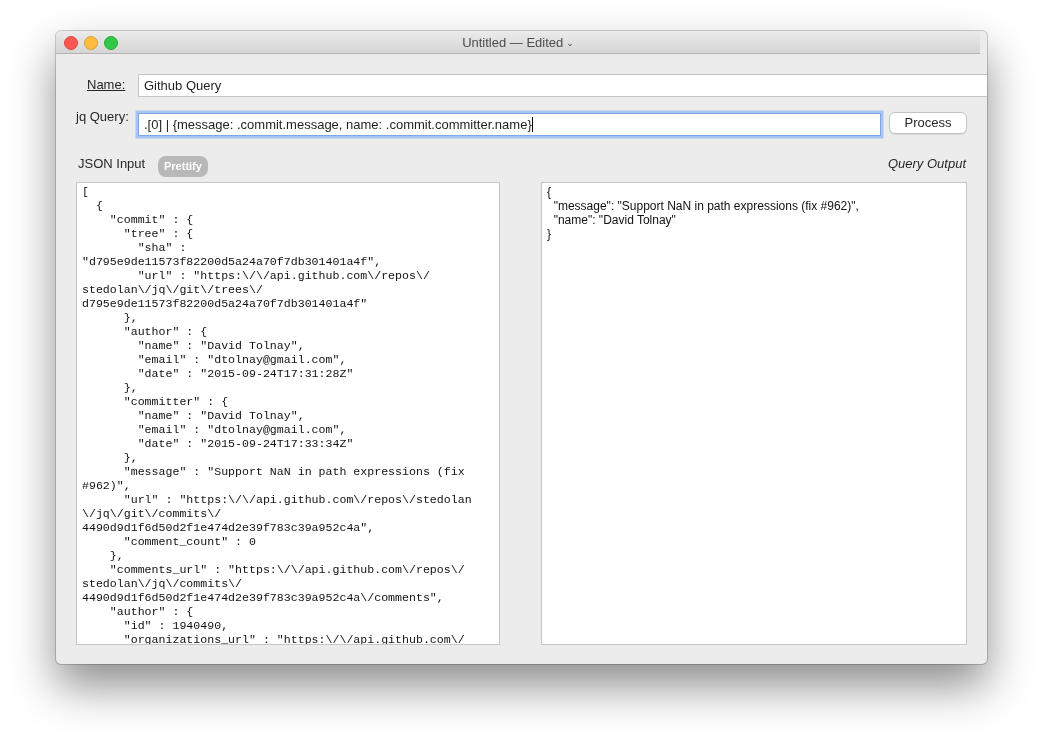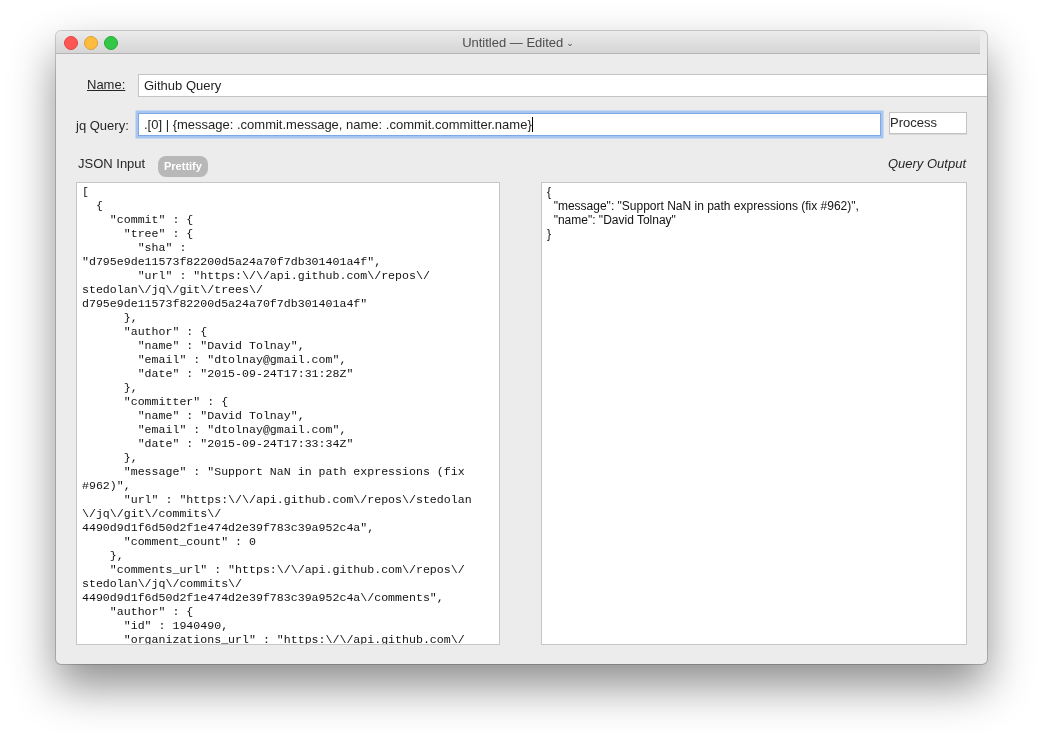--- a/index.html
+++ b/index.html
@@ -46,24 +46,24 @@
     }
     .textfield.focused {
       border: 1px solid #7ea8e5;
       box-shadow: 0 0 0 2.5px #a6c5f0;
     }
     .caret {
       display: inline-block; width: 1px; height: 15px; background: #000; vertical-align: -3px;
     }
     .btn {
       position: absolute; background: #fff;
-      border: 1px solid #c3c3c3; border-radius: 0;
+      border: 1px solid #c3c3c3; border-radius: 6px;
       box-shadow: 0 1px 0 rgba(0,0,0,0.08);
       font-size: 13px; color: #262626;
-      line-height: 19px;
+      text-align: center; line-height: 19px;
       cursor: pointer;
     }
     .pill {
       position: absolute; background: #b8b8b8; color: #fff;
       font-size: 11px; font-weight: bold; border-radius: 8px;
       padding: 3px 6px; line-height: 15px; cursor: pointer;
     }
     .pane {
       position: absolute; background: #fff;
       border: 1px solid #c6c6c6;
@@ -92,21 +92,21 @@
     <div class="title">
       <span>Untitled</span>
       <span>—</span>
       <span>Edited</span><span class="chev">⌄</span>
     </div>
   </div>
 
   <div class="label" style="left:31px; top:46px;text-decoration:underline;">Name:</div>
   <div class="textfield" style="left:82px; top:43px; width:973px; height:23px;">Github Query</div>
 
-  <div class="label" style="left:20px; top:87px;">jq Query:</div>
+  <div class="label" style="left:20px; top:78px;">jq Query:</div>
   <div class="textfield focused" style="left:82px; top:82px; width:743px; height:23px;"><span>.[0] | {message: .commit.message, name: .commit.committer.name}</span><span class="caret"></span></div>
   <div class="btn" style="left:833px; top:81px; width:76px; height:20px;">Process</div>
 
   <div class="label" style="left:22px; top:125px;">JSON Input</div>
   <div class="pill" style="left:102px; top:125px;">Prettify</div>
   <div class="label" style="right:21px; top:125px;font-style:italic;">Query Output</div>
 
   <div class="pane" style="left:20px; top:151px; width:424px; height:463px;">
     <div class="mono" id="json-lines"><span class="line">[</span><span class="line">  {</span><span class="line">    "commit" : {</span><span class="line">      "tree" : {</span><span class="line">        "sha" :</span><span class="line">"d795e9de11573f82200d5a24a70f7db301401a4f",</span><span class="line">        "url" : "https:\/\/api.github.com\/repos\/</span><span class="line">stedolan\/jq\/git\/trees\/</span><span class="line">d795e9de11573f82200d5a24a70f7db301401a4f"</span><span class="line">      },</span><span class="line">      "author" : {</span><span class="line">        "name" : "David Tolnay",</span><span class="line">        "email" : "dtolnay@gmail.com",</span><span class="line">        "date" : "2015-09-24T17:31:28Z"</span><span class="line">      },</span><span class="line">      "committer" : {</span><span class="line">        "name" : "David Tolnay",</span><span class="line">        "email" : "dtolnay@gmail.com",</span><span class="line">        "date" : "2015-09-24T17:33:34Z"</span><span class="line">      },</span><span class="line">      "message" : "Support NaN in path expressions (fix</span><span class="line">#962)",</span><span class="line">      "url" : "https:\/\/api.github.com\/repos\/stedolan</span><span class="line">\/jq\/git\/commits\/</span><span class="line">4490d9d1f6d50d2f1e474d2e39f783c39a952c4a",</span><span class="line">      "comment_count" : 0</span><span class="line">    },</span><span class="line">    "comments_url" : "https:\/\/api.github.com\/repos\/</span><span class="line">stedolan\/jq\/commits\/</span><span class="line">4490d9d1f6d50d2f1e474d2e39f783c39a952c4a\/comments",</span><span class="line">    "author" : {</span><span class="line">      "id" : 1940490,</span><span class="line">      "organizations_url" : "https:\/\/api.github.com\/</span></div>
   </div>

